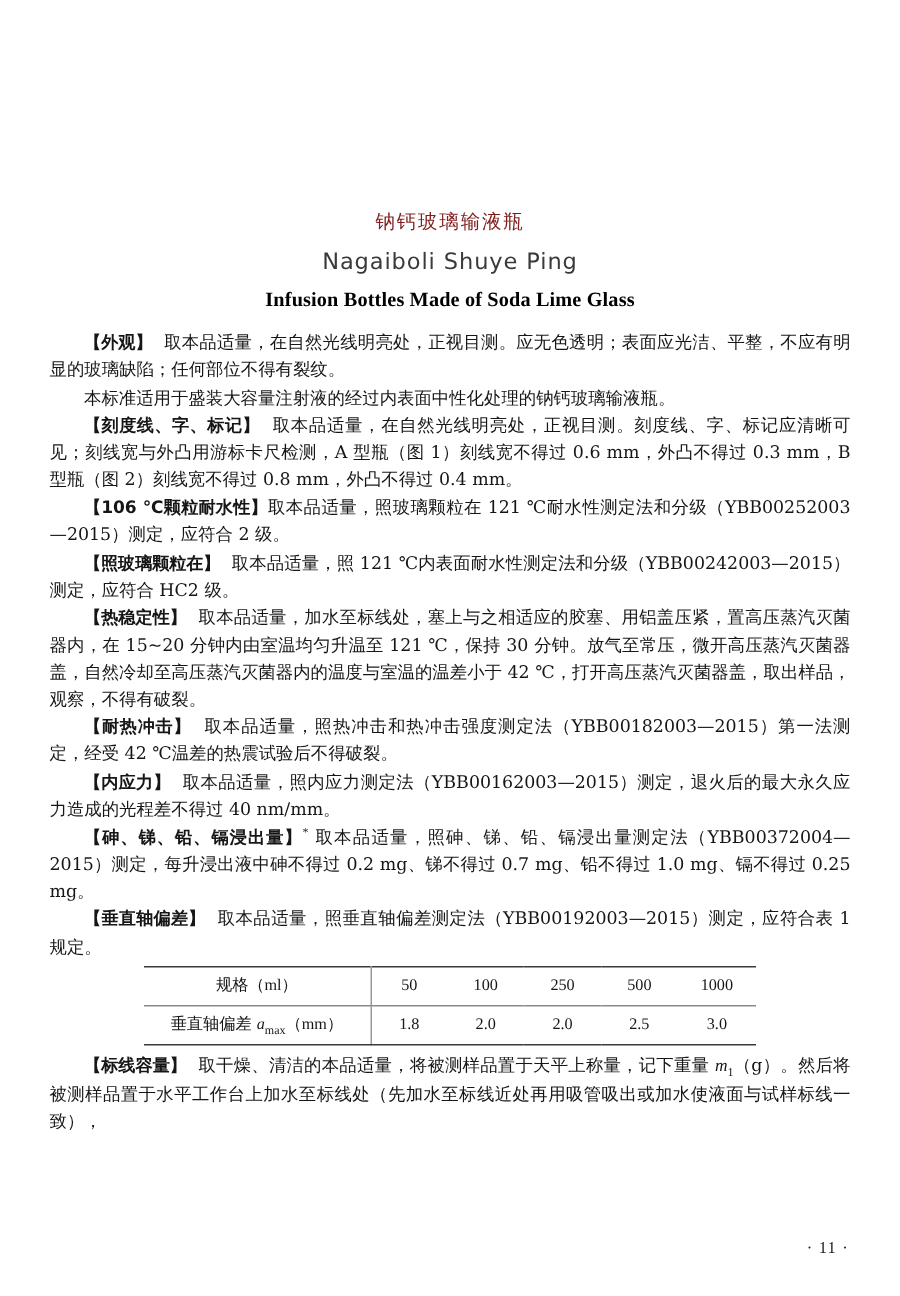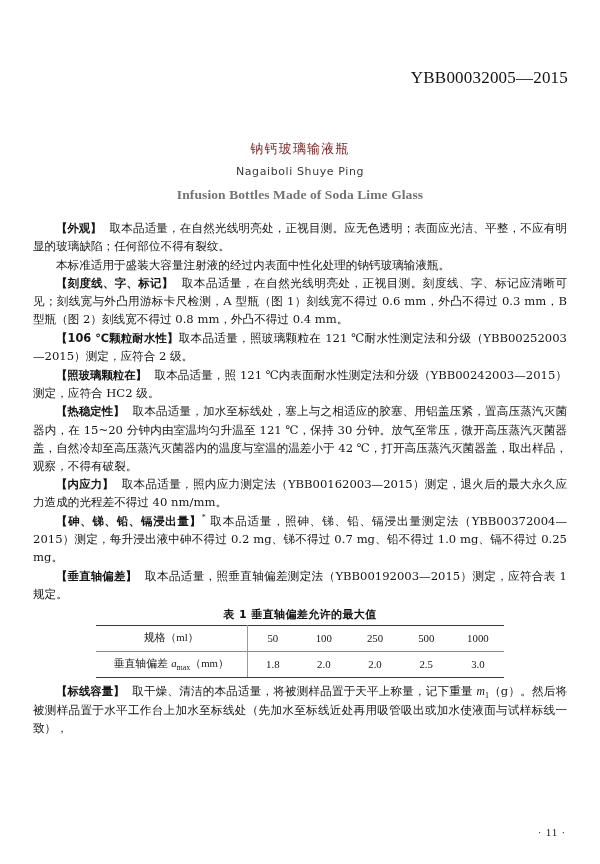--- a/index.html
+++ b/index.html
@@ -42,32 +42,32 @@
   .title-cn {
     font-family: "DejaVu Sans", "Liberation Sans", sans-serif;
     font-size: 13px;
     font-weight: normal;
     letter-spacing: 1.2px;
     color: #7f1d1d;
     line-height: 1.4;
   }
   .title-py {
     font-family: "DejaVu Sans", "Liberation Sans", sans-serif;
-    font-size: 11px;
+    font-size: 15px;
     letter-spacing: 0.6px;
     color: #3a3a3a;
     margin-top: 6px;
     line-height: 1.4;
   }
   .title-en {
     font-family: "Liberation Serif", "DejaVu Serif", serif;
     font-size: 13.5px;
     font-weight: bold;
     letter-spacing: 0.1px;
-    color: #737373;
+    color: #000000;
     margin-top: 6px;
     line-height: 1.4;
   }
   .body-wrap {
     position: absolute;
     top: 219px;
     left: 33px;
     width: 534px;
   }
   p.para {
@@ -158,21 +158,20 @@
     color: #1b1b1b;
     letter-spacing: 0.8px;
     margin-left: 28px;
   }
 </style>
 </head>
 <body>
 
 <div class="page">
 
-  <div class="std-code">YBB00032005—2015</div>
 
   <div class="titleblock">
     <div class="title-cn">钠钙玻璃输液瓶</div>
     <div class="title-py">Nagaiboli Shuye Ping</div>
     <div class="title-en">Infusion Bottles Made of Soda Lime Glass</div>
   </div>
 
   <div class="body-wrap">
 
     <p class="para indent"><span class="term">【外观】</span>&nbsp;&nbsp;<span>取本品适量，在自然光线明亮处，正视目测。应无色透明；表面应光洁、平整，不应有明显的玻璃缺陷；任何部位不得有裂纹。</span></p>
@@ -182,30 +181,30 @@
 
 
     <p class="para indent"><span class="term">【刻度线、字、标记】</span>&nbsp;&nbsp;<span>取本品适量，在自然光线明亮处，正视目测。刻度线、字、标记应清晰可见；刻线宽与外凸用游标卡尺检测，A 型瓶（图 1）刻线宽不得过 0.6 mm，外凸不得过 0.3 mm，B 型瓶（图 2）刻线宽不得过 0.8 mm，外凸不得过 0.4 mm。</span></p>
 
     <p class="para indent"><span class="term">【106 ℃颗粒耐水性】</span><span>取本品适量，照玻璃颗粒在 121 ℃耐水性测定法和分级（YBB00252003—2015）测定，应符合 2 级。</span></p>
 
     <p class="para indent"><span class="term">【照玻璃颗粒在】</span>&nbsp;&nbsp;<span>取本品适量，照 121 ℃内表面耐水性测定法和分级（YBB00242003—2015）测定，应符合 HC2 级。</span></p>
 
     <p class="para indent"><span class="term">【热稳定性】</span>&nbsp;&nbsp;<span>取本品适量，加水至标线处，塞上与之相适应的胶塞、用铝盖压紧，置高压蒸汽灭菌器内，在 15~20 分钟内由室温均匀升温至 121 ℃，保持 30 分钟。放气至常压，微开高压蒸汽灭菌器盖，自然冷却至高压蒸汽灭菌器内的温度与室温的温差小于 42 ℃，打开高压蒸汽灭菌器盖，取出样品，观察，不得有破裂。</span></p>
 
+    <p class="para indent"><span class="term">【耐热冲击】</span>&nbsp;&nbsp;<span>取本品适量，照热冲击和热冲击强度测定法（YBB00182003—2015）第一法测定，经受 42 ℃温差的热震试验后不得破裂。</span></p>
 
 
     <p class="para indent"><span class="term">【内应力】</span>&nbsp;&nbsp;<span>取本品适量，照内应力测定法（YBB00162003—2015）测定，退火后的最大永久应力造成的光程差不得过 40 nm/mm。</span></p>
 
     <p class="para indent"><span class="term">【砷、锑、铅、镉浸出量】</span><span class="sup lat">*</span>&nbsp;<span>取本品适量，照砷、锑、铅、镉浸出量测定法（YBB00372004—2015）测定，每升浸出液中砷不得过 0.2 mg、锑不得过 0.7 mg、铅不得过 1.0 mg、镉不得过 0.25 mg。</span></p>
 
     <p class="para indent"><span class="term">【垂直轴偏差】</span>&nbsp;&nbsp;<span>取本品适量，照垂直轴偏差测定法（YBB00192003—2015）测定，应符合表 1 规定。</span></p>
 
     <div class="tablewrap">
-      <div class="table-caption">表 1    垂直轴偏差允许的最大值</div>
       <table class="spec">
         <tbody>
           <tr class="r-top">
             <td class="rowhead"><span>规格</span><span class="lat">（ml）</span></td>
             <td class="val lat">50</td>
             <td class="val lat">100</td>
             <td class="val lat">250</td>
             <td class="val lat">500</td>
             <td class="val lat">1000</td>
           </tr>

